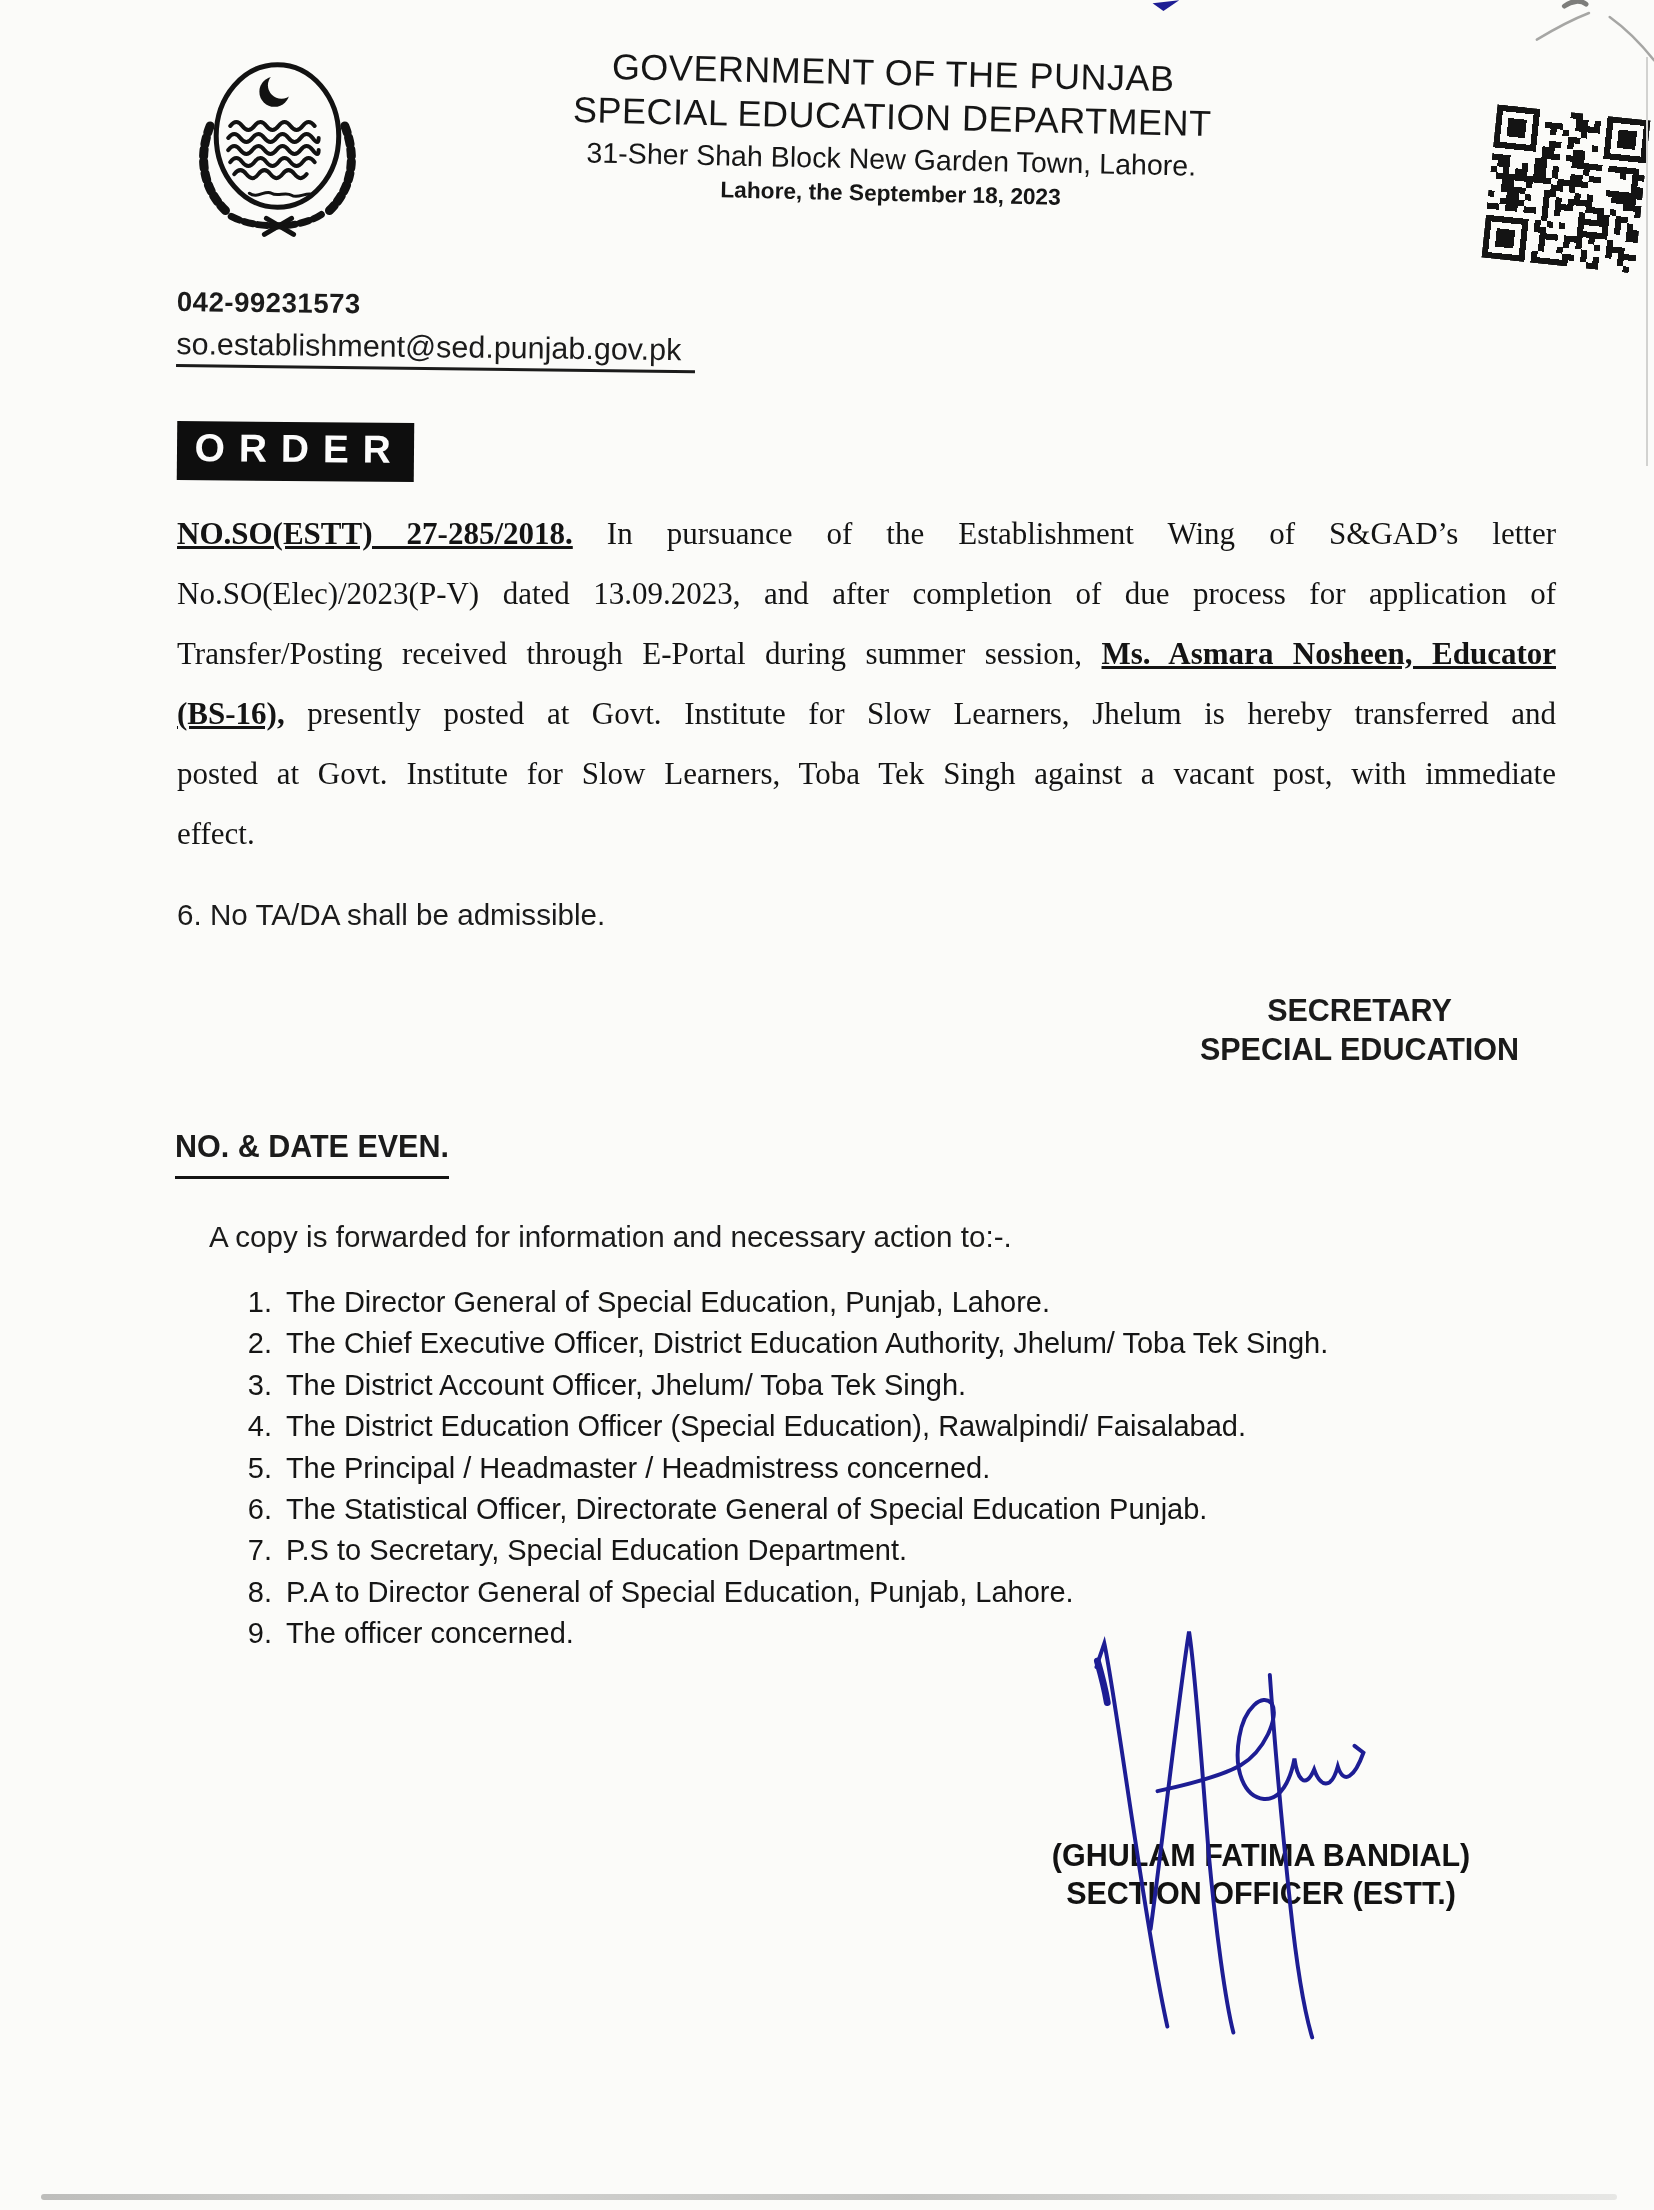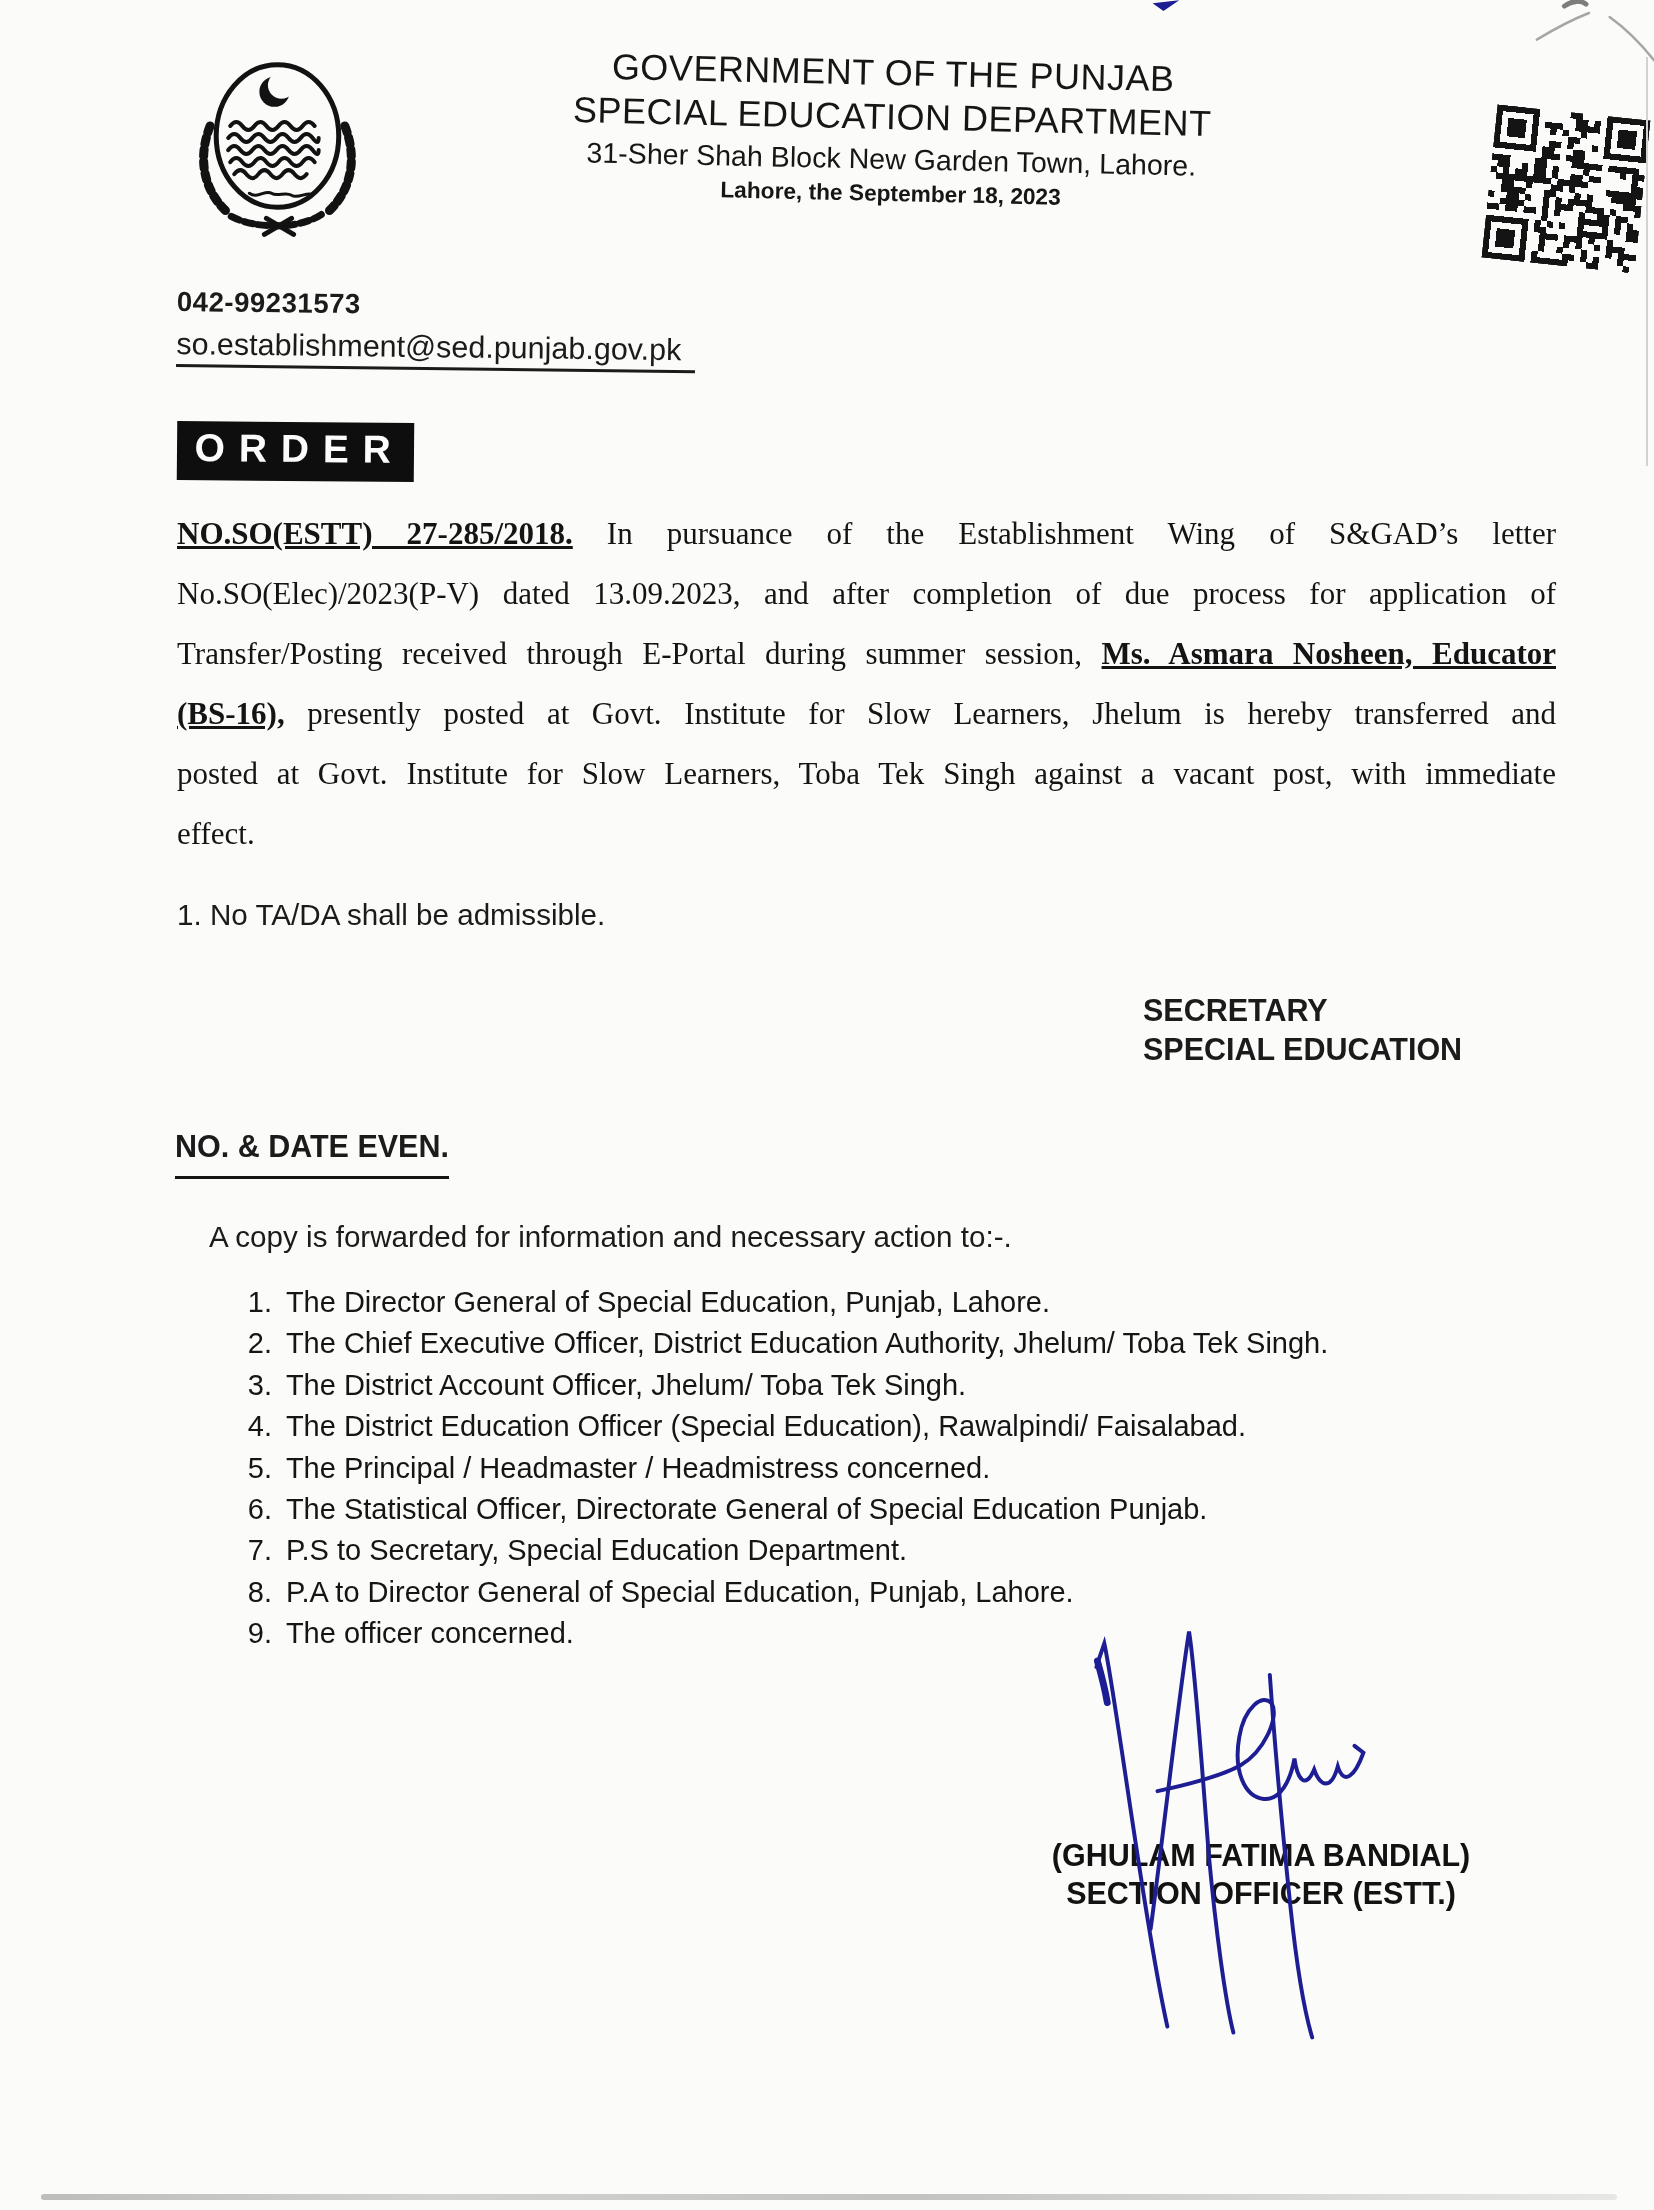--- a/index.html
+++ b/index.html
@@ -57,21 +57,21 @@
     font-size:31px;line-height:60px;
     text-align:justify;word-spacing:7.9px;
     color:#141414;
   }
   .order-paragraph .b{font-weight:bold;text-decoration:underline;}
 
   .clause2{left:177px;top:898px;font-size:29.6px;}
 
   .secretary{
     left:1143px;top:991px;width:433px;
-    text-align:left;font-weight:bold;font-size:30.5px;line-height:39px;
+    text-align:center;font-weight:bold;font-size:30.5px;line-height:39px;
   }
 
   .no-date{
     left:175px;top:1129px;
     font-size:30.5px;font-weight:bold;
     border-bottom:3.9px solid #141414;padding-bottom:12px;
   }
   .intro{left:189px;top:1220px;font-size:29.6px;margin-left:20px;}
 
   ol.dist{
@@ -441,21 +441,21 @@
 
   <div class="abs contact">
     <div class="phone">042-99231573</div>
     <div class="email">so.establishment@sed.punjab.gov.pk</div>
   </div>
 
   <div class="abs order-box">ORDER</div>
 
   <div class="abs order-paragraph"><span class="b">NO.SO(ESTT) 27-285/2018.</span><span> In pursuance of the Establishment Wing of S&amp;GAD’s letter No.SO(Elec)/2023(P-V) dated 13.09.2023, and after completion of due process for application of Transfer/Posting received through E-Portal during summer session, </span><span class="b">Ms. Asmara Nosheen, Educator (BS-16),</span><span> presently posted at Govt. Institute for Slow Learners, Jhelum is hereby transferred and posted at Govt. Institute for Slow Learners, Toba Tek Singh against a vacant post, with immediate effect.</span></div>
 
-  <div class="abs clause2">1. No TA/DA shall be admissible.</div>
+  <div class="abs clause2">6. No TA/DA shall be admissible.</div>
 
   <div class="abs secretary">
     <div>SECRETARY</div>
     <div>SPECIAL EDUCATION</div>
   </div>
 
   <div class="abs no-date">NO. &amp; DATE EVEN.</div>
   <div class="abs intro">A copy is forwarded for information and necessary action to:-.</div>
   <ol class="abs dist">
       <li>The Director General of Special Education, Punjab, Lahore.</li>

